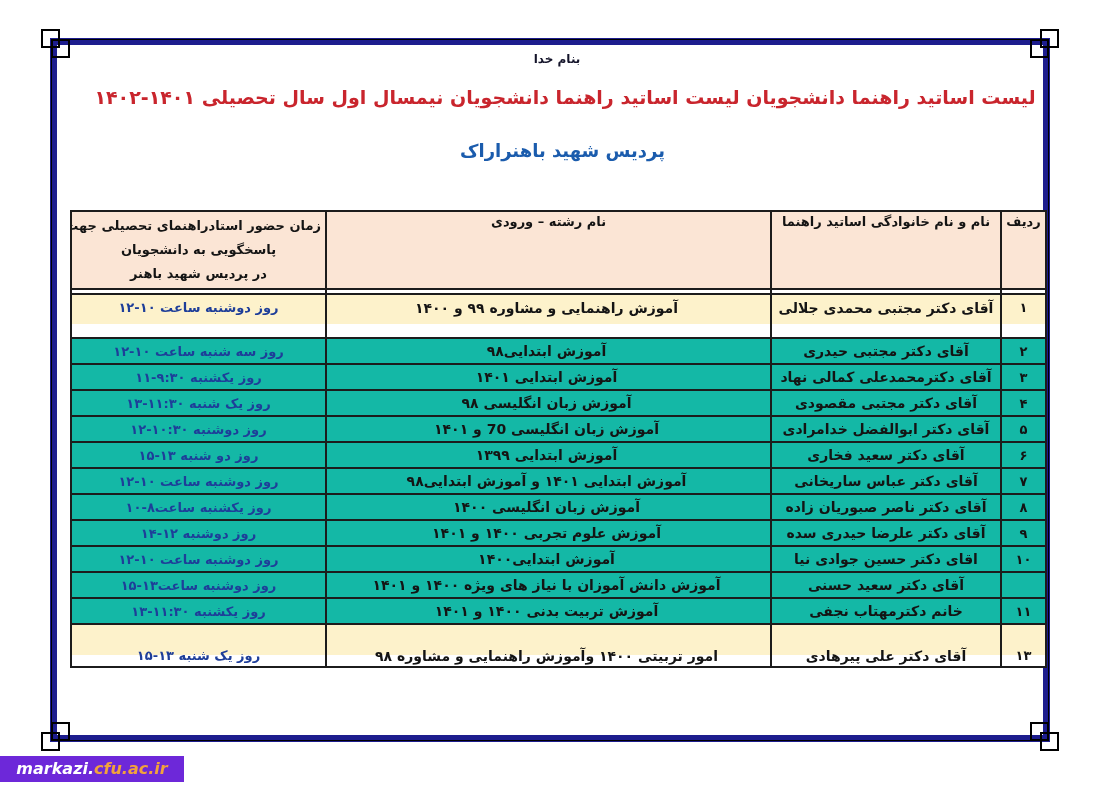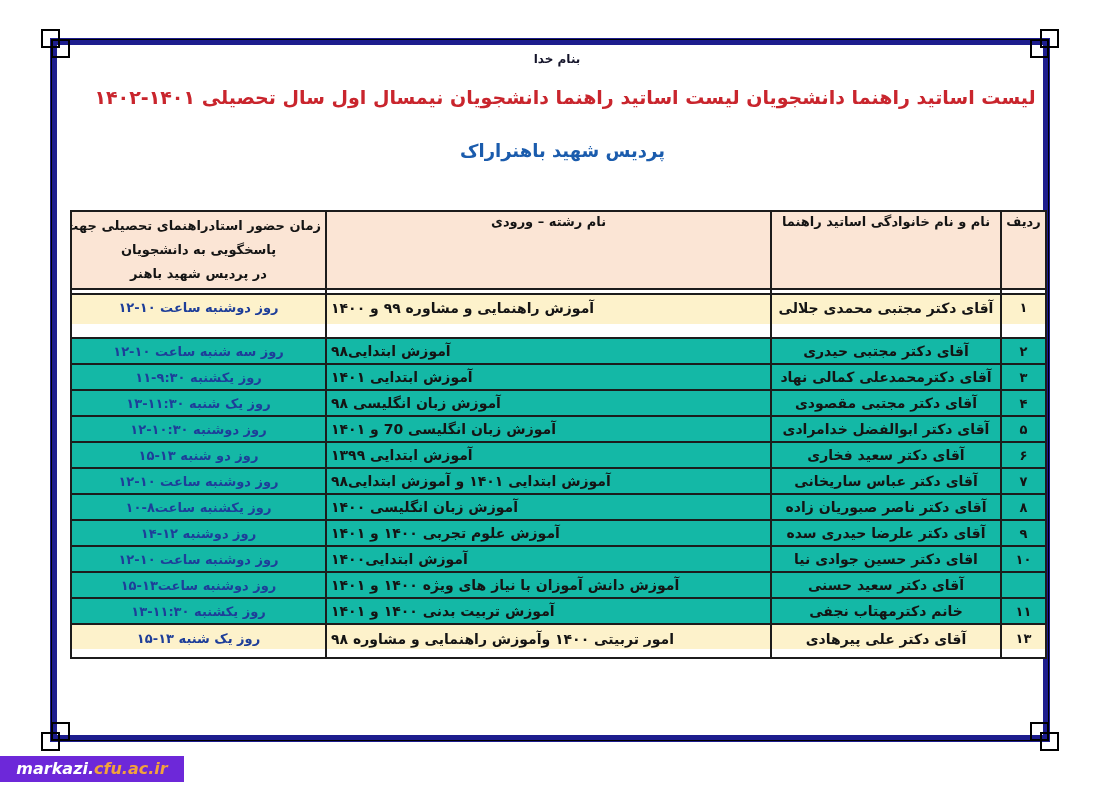--- a/index.html
+++ b/index.html
@@ -47,29 +47,29 @@
   }
   .advisors thead tr { height:73px; }
   .advisors th {
     background:#fbe5d5; color:#141414; font-size:13px; vertical-align:top;
     text-align:center;
   }
   .advisors th .hline { line-height:1.85; }
   .advisors td { background:#14b8a6; height:26px; }
   td.no   { font-size:13px; text-align:center; color:#141414; }
   td.name { font-size:14px; text-align:center; color:#141414; }
-  td.major{ font-size:14px; text-align:left; padding-right:8px; color:#141414; }
+  td.major{ font-size:14px; text-align:center; padding-right:8px; color:#141414; }
   td.time { font-size:13px; text-align:center; color:#1e3e99; }
   tr.spacer td { background:#ffffff; height:5px; padding:0; border-top:2px solid #1c1c1c; border-bottom:2px solid #1c1c1c; }
   tr.tall td {
     height:44px; vertical-align:top; padding-top:5px;
     background:linear-gradient(180deg,#fdf2cb 0 68%,#ffffff 68% 100%);
   }
   tr.last td {
-    height:34px; vertical-align:top; padding-top:6px;
+    height:34px; vertical-align:top; padding-top:23px;
     background:linear-gradient(180deg,#fdf2cb 0 74%,#ffffff 74% 100%);
   }
 
   .watermark {
     position:absolute; left:0; top:756px; width:184px; height:26px;
     background:#6d28d9; direction:ltr; text-align:center; line-height:26px;
     font-style:italic; font-weight:bold; font-size:16px; color:#ffffff;
   }
   .watermark .wm2 { color:#f2a23b; }
 </style>

